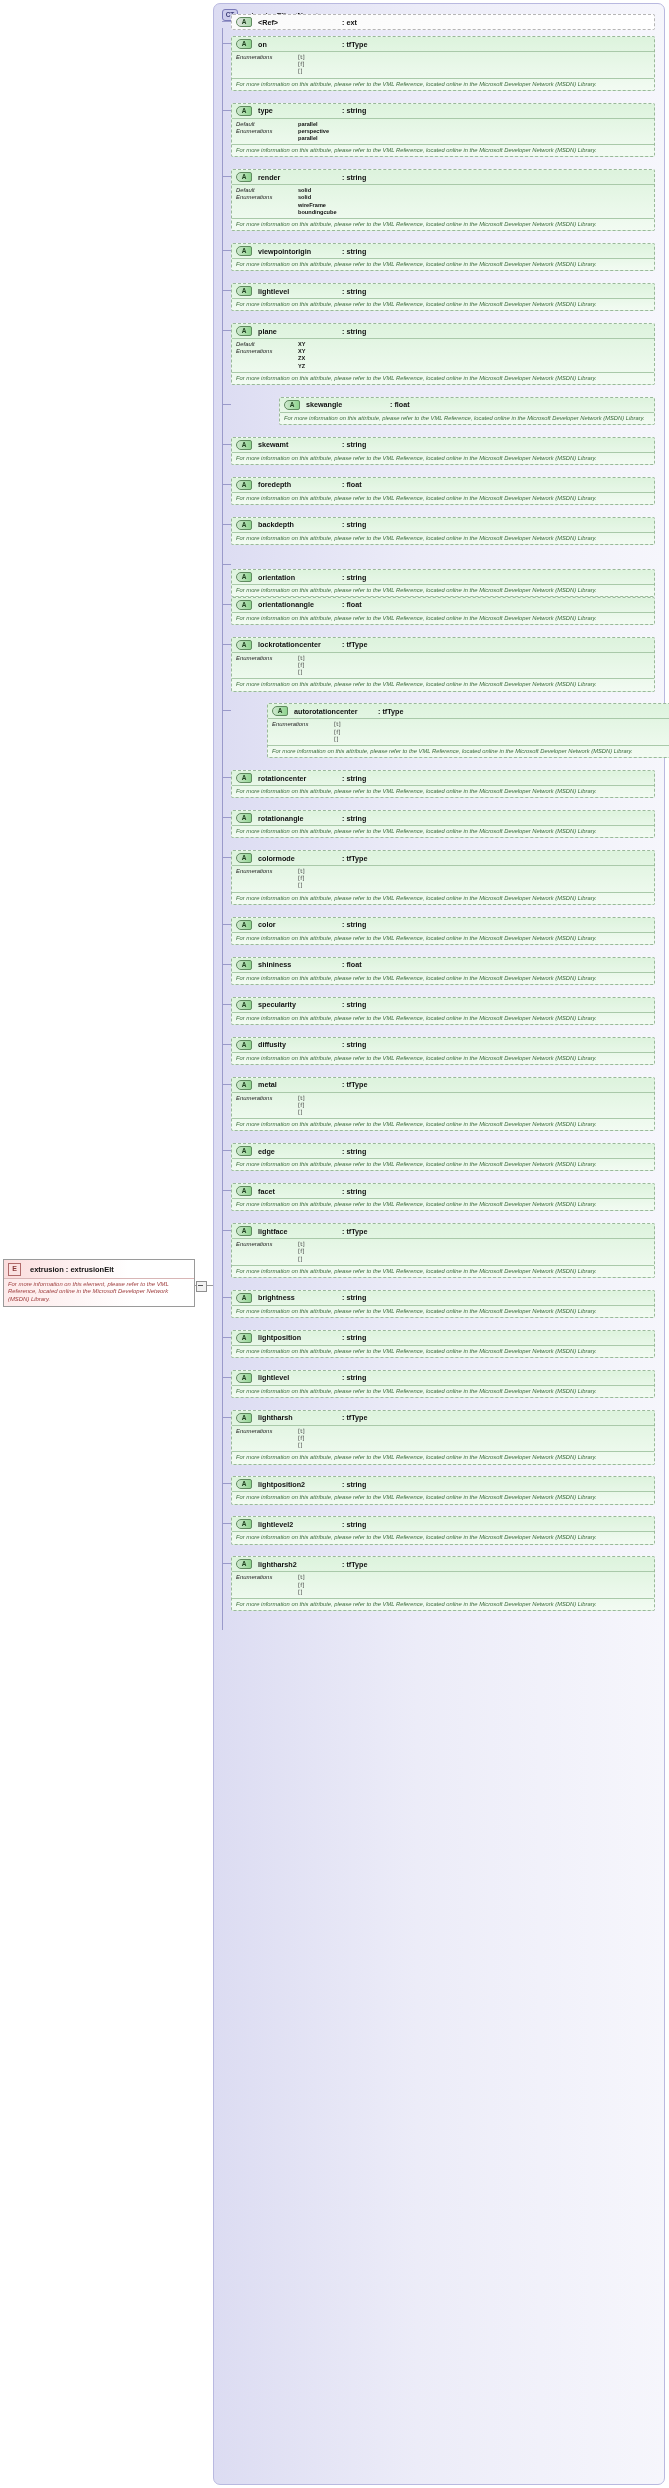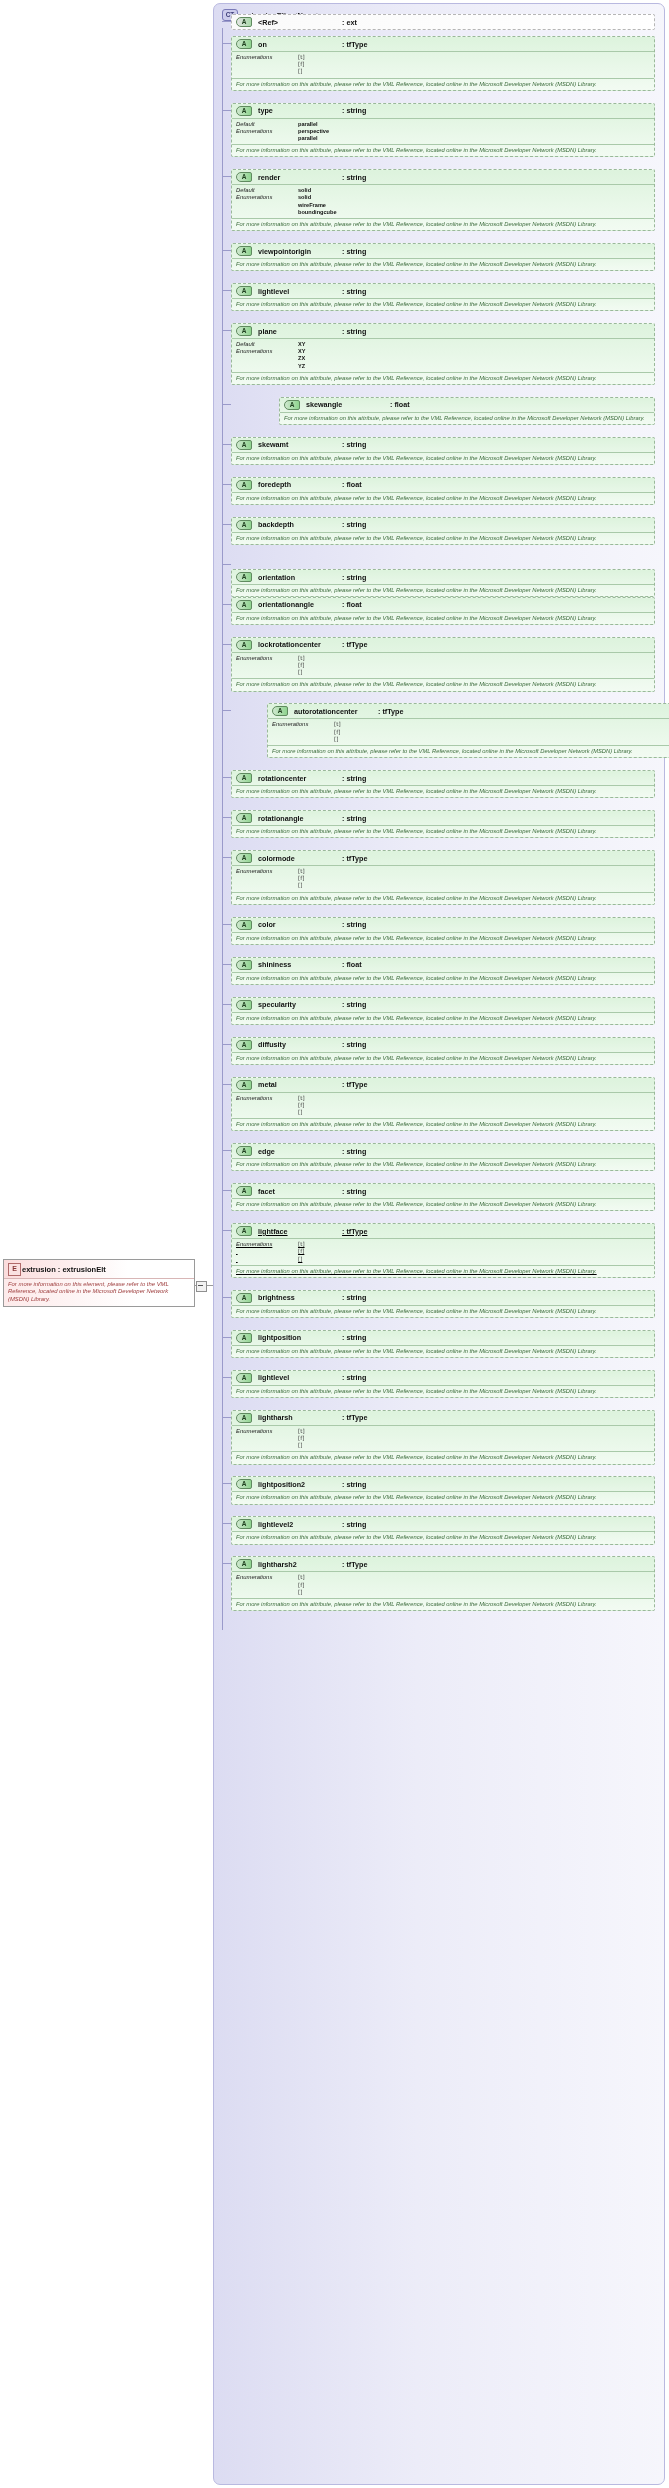--- a/index.html
+++ b/index.html
@@ -2,21 +2,21 @@
 <html><head>
 <meta charset="utf-8">
 <style>
   html,body{margin:0;padding:0;background:#ffffff;}
   body{font-family:"Liberation Sans",sans-serif;-webkit-font-smoothing:none;}
   #page{position:relative;width:669px;height:2488px;overflow:hidden;background:#fff;}
 
   
   .elt-box{position:absolute;left:3px;top:1259px;width:192px;border:1px solid #9a9a9a;
            background:linear-gradient(to right,#fbdcdc,#ffffff 65%);box-sizing:border-box;}
-  .elt-head{display:flex;align-items:center;gap:1px;padding:3px 4px 2px 4px;}
+  .elt-head{display:flex;align-items:center;gap:9px;padding:3px 4px 2px 4px;}
   .elt-icon{width:11px;height:11px;border:1px solid #b06a6a;background:#fae2e2;color:#8a3a3a;
             font-size:7px;line-height:9px;text-align:center;font-weight:bold;flex:0 0 auto;}
   .elt-title{font-size:7.5px;font-weight:bold;color:#111;white-space:nowrap;}
   .elt-doc{border-top:1px solid #d8b6b6;padding:2px 4px 3px 4px;font-size:5.9px;line-height:7.4px;
            font-style:italic;color:#9c3a3a;background:linear-gradient(to right,#fdeaea,#ffffff 70%);}
   .elt-connector{position:absolute;left:195px;top:1285px;width:18px;height:1px;background:#9a9a9a;}
   .elt-plus{position:absolute;left:196px;top:1281px;width:9px;height:9px;border:1px solid #8f8f8f;
             background:#f2f2f2;}
   .elt-plus:before{content:"";position:absolute;left:1px;top:3px;width:5px;height:1px;background:#555;}
 
@@ -527,21 +527,21 @@
               <span class="shape"></span>
               <span class="lab">A</span>
             </span>
             <span class="a-name">facet</span>
             <span class="a-type">: string</span>
           </div>
           <div class="a-doc">For more information on this attribute, please refer to the VML Reference, located online in the Microsoft Developer Network (MSDN) Library.</div>
         </div>
       </div>
       <div class="elbow" style="top: 1190.2px;"></div>
-      <div class="attr" style="top: 1223.2px; text-decoration: underline;">
+      <div class="attr" style="top: 1223.2px;">
         <div class="card">
           <div class="a-head">
             <span class="a-icon">
               <span class="shape"></span>
               <span class="lab">A</span>
             </span>
             <span class="a-name">lightface</span>
             <span class="a-type">: tfType</span>
           </div>
           <div class="a-props">

